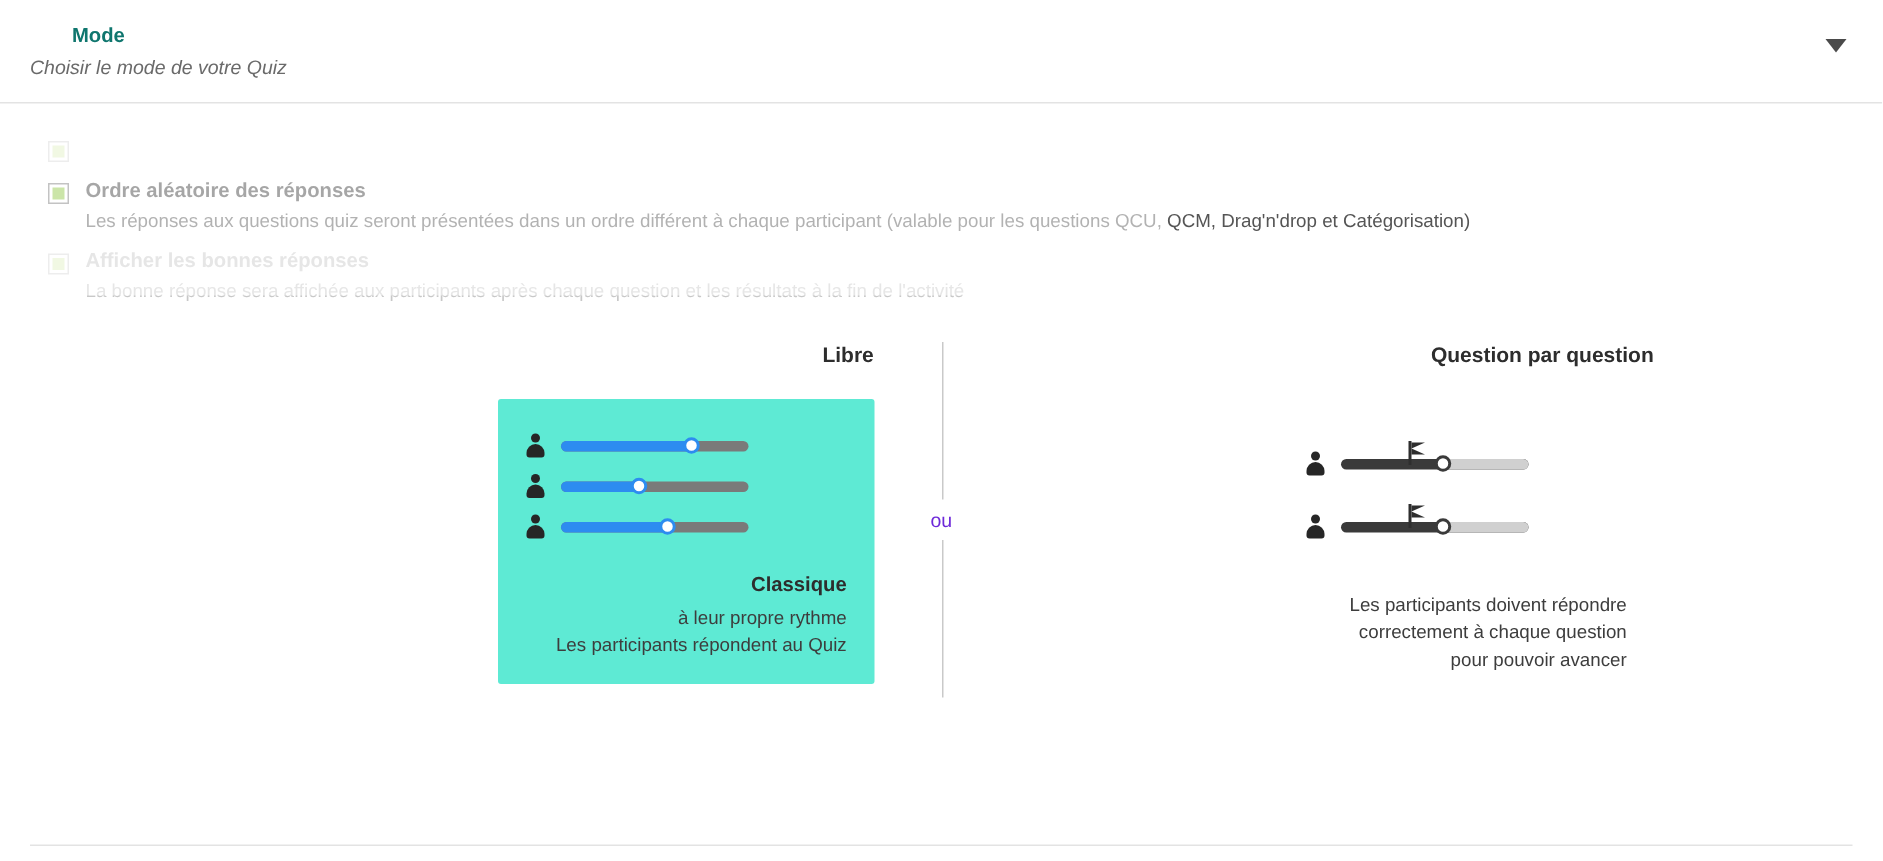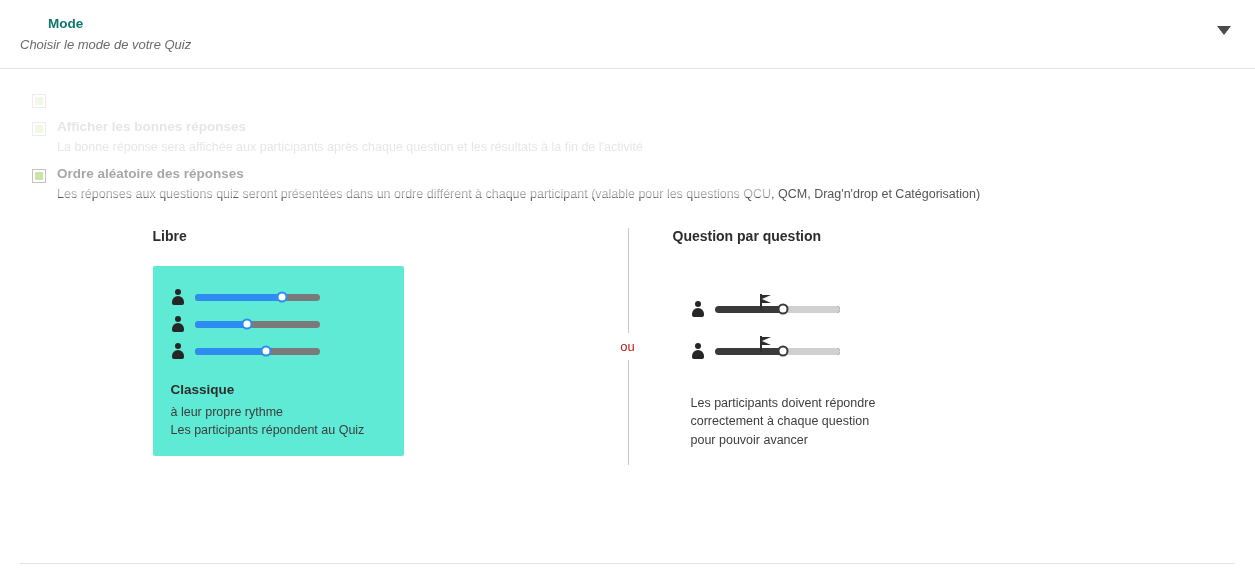--- a/index.html
+++ b/index.html
@@ -108,21 +108,21 @@
   
   .modes {
     position: relative;
     margin-top: 26px;
     display: flex;
     justify-content: center;
     align-items: flex-start;
   }
   .mode-col {
     width: 430px;
-    text-align: left;
+    text-align: right;
   }
   .mode-heading {
     font-size: 14px;
     font-weight: bold;
     color: #2d2d2d;
     margin-bottom: 22px;
   }
   .mode-card {
     display: inline-block;
     padding: 14px 18px 16px 18px;
@@ -245,21 +245,21 @@
     top: 0; bottom: 0;
     left: 50%;
     width: 1px;
     background: #c9c9c9;
   }
   .separator .ou {
     position: relative;
     background: #ffffff;
     padding: 6px 8px;
     font-size: 13px;
-    color: #b91c1c;
+    color: #6d28d9;
   }
 
   .bottom-rule {
     position: absolute;
     left: 20px; right: 20px;
     bottom: 10px;
     height: 1px;
     background: #e3e3e3;
   }
 </style>
@@ -277,37 +277,37 @@
   <div class="body">
 
     <div class="options">
 
       <div class="opt-row disabled">
         <div class="checkbox">
           <div class="inner"></div>
         </div>
       </div>
 
+      <div class="opt-row">
+        <div class="checkbox">
+          <div class="inner"></div>
+        </div>
+        <div class="opt-text">
+          <div class="opt-label">Ordre aléatoire des réponses</div>
+          <div class="opt-desc">Les réponses aux questions quiz seront présentées dans un ordre différent à chaque participant (valable pour les questions QCU, QCM, Drag'n'drop et Catégorisation)</div>
+        </div>
+      </div>
+
       <div class="opt-row disabled">
         <div class="checkbox">
           <div class="inner"></div>
         </div>
         <div class="opt-text">
           <div class="opt-label">Afficher les bonnes réponses</div>
           <div class="opt-desc">La bonne réponse sera affichée aux participants après chaque question et les résultats à la fin de l'activité</div>
-        </div>
-      </div>
-
-      <div class="opt-row">
-        <div class="checkbox">
-          <div class="inner"></div>
-        </div>
-        <div class="opt-text">
-          <div class="opt-label">Ordre aléatoire des réponses</div>
-          <div class="opt-desc">Les réponses aux questions quiz seront présentées dans un ordre différent à chaque participant (valable pour les questions QCU, QCM, Drag'n'drop et Catégorisation)</div>
         </div>
       </div>
 
       <div class="disabled-overlay"></div>
     </div>
 
     <div class="modes">
 
       <div class="mode-col">
         <div class="mode-heading">Libre</div>

